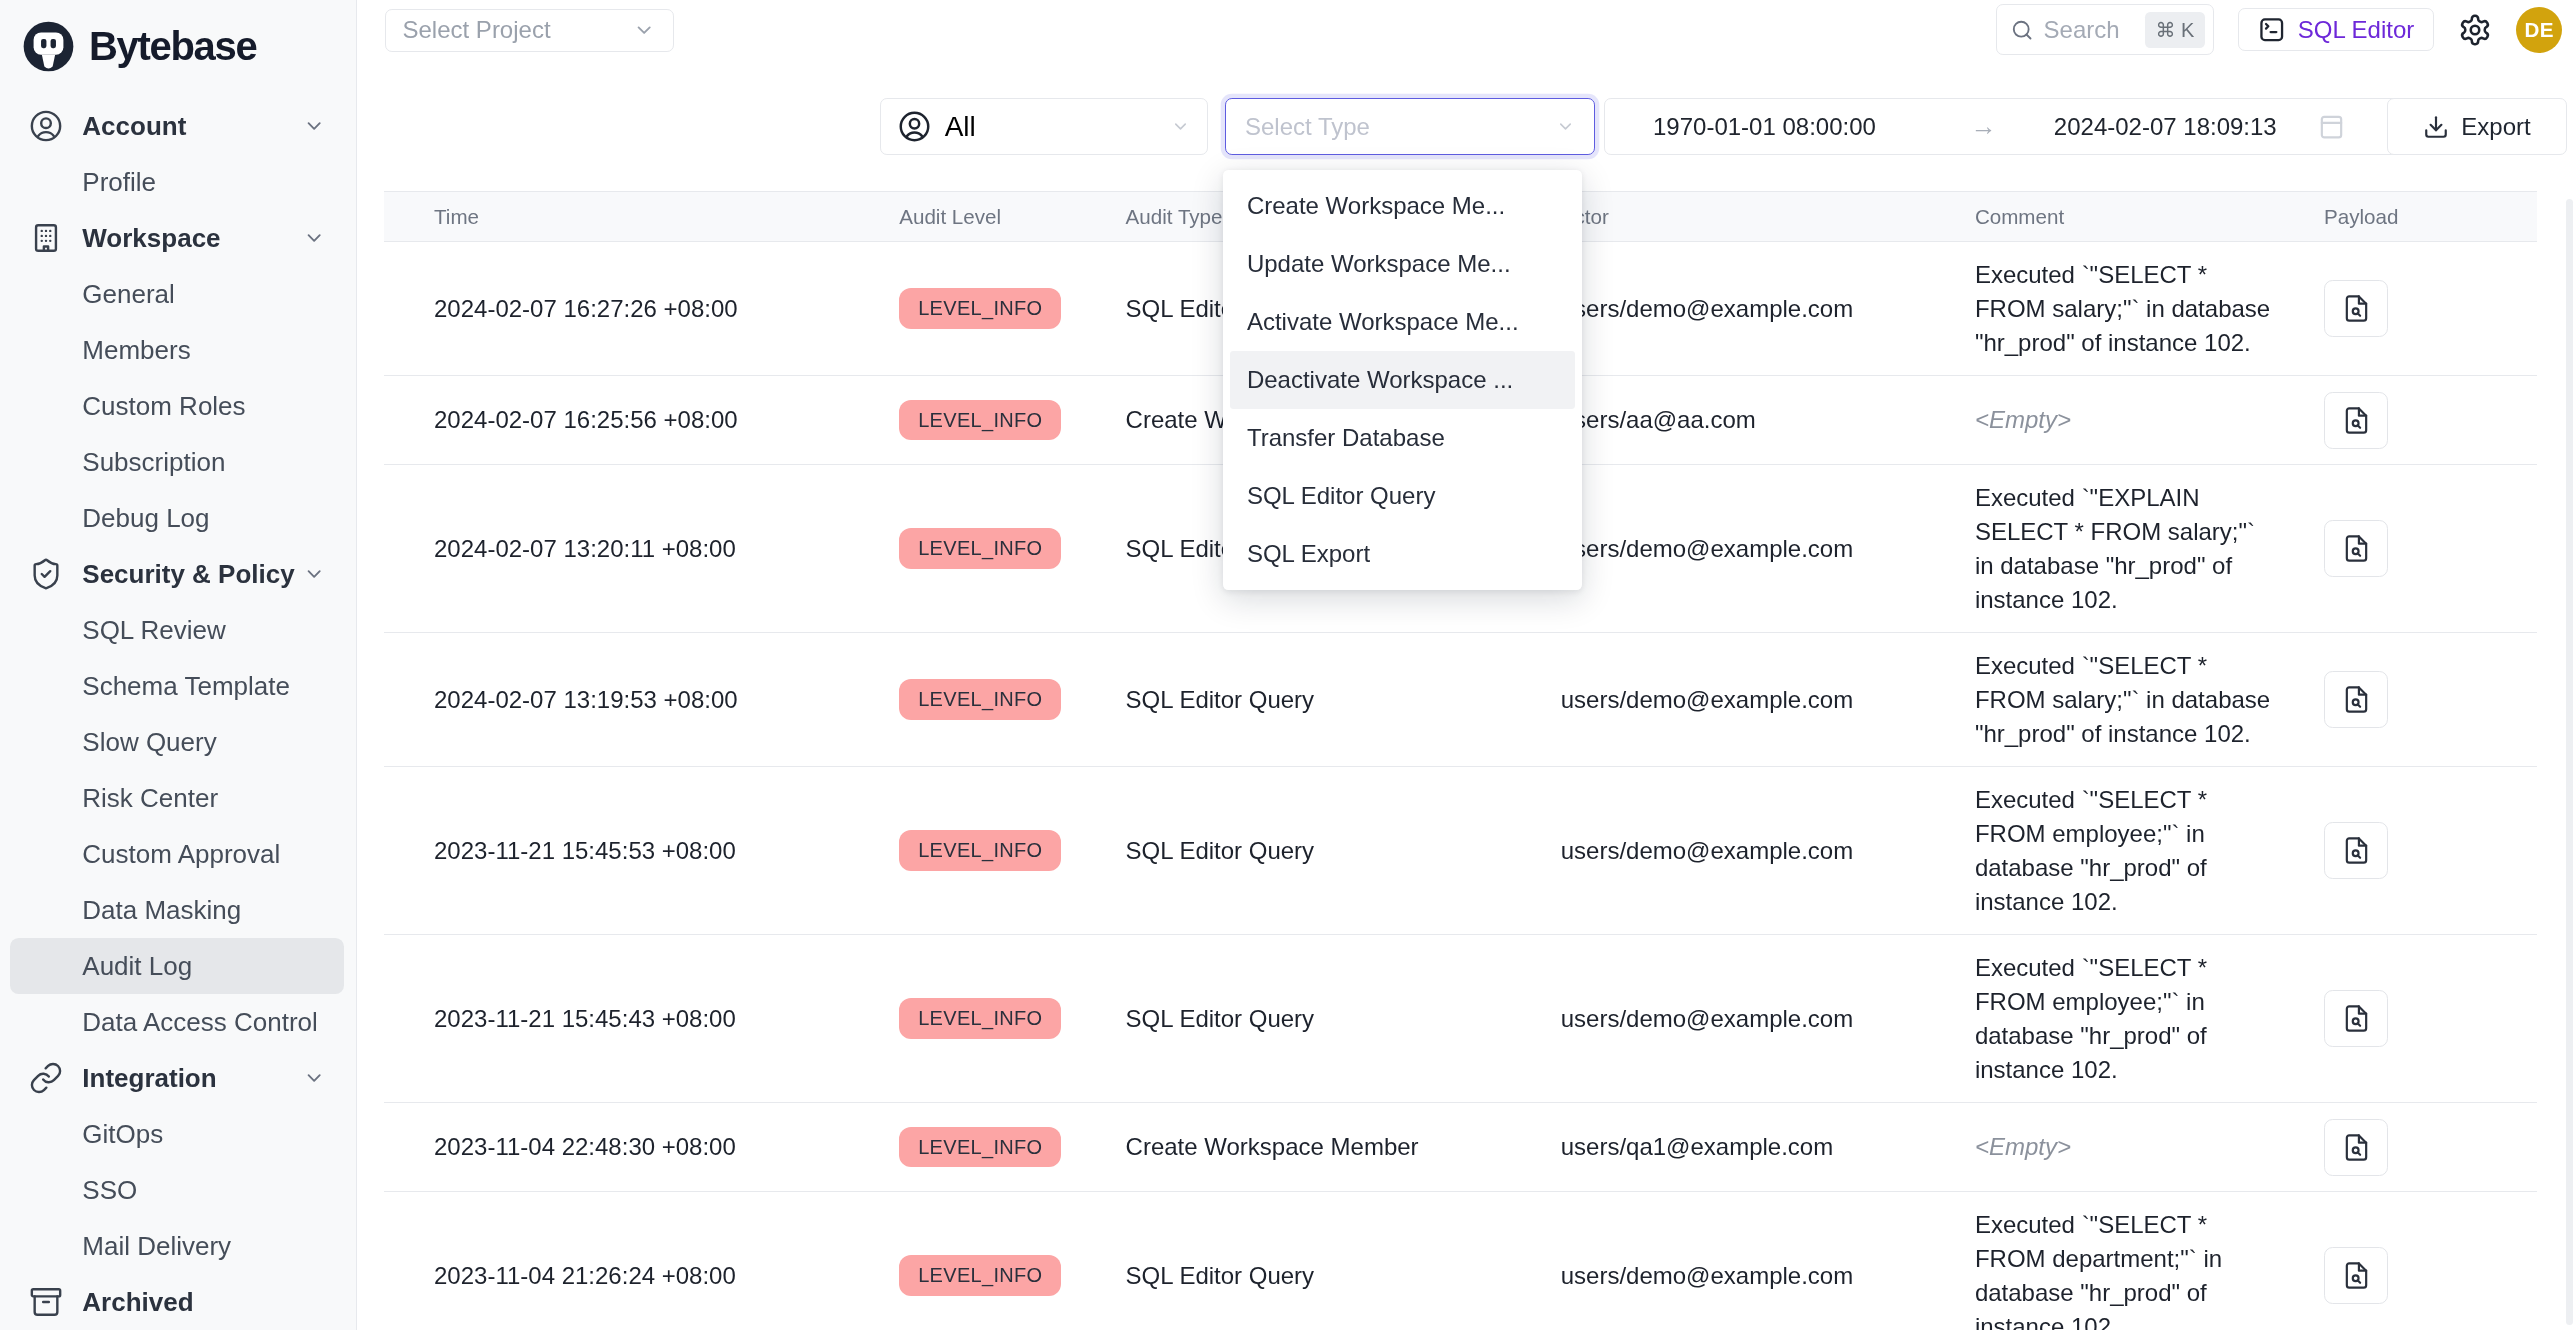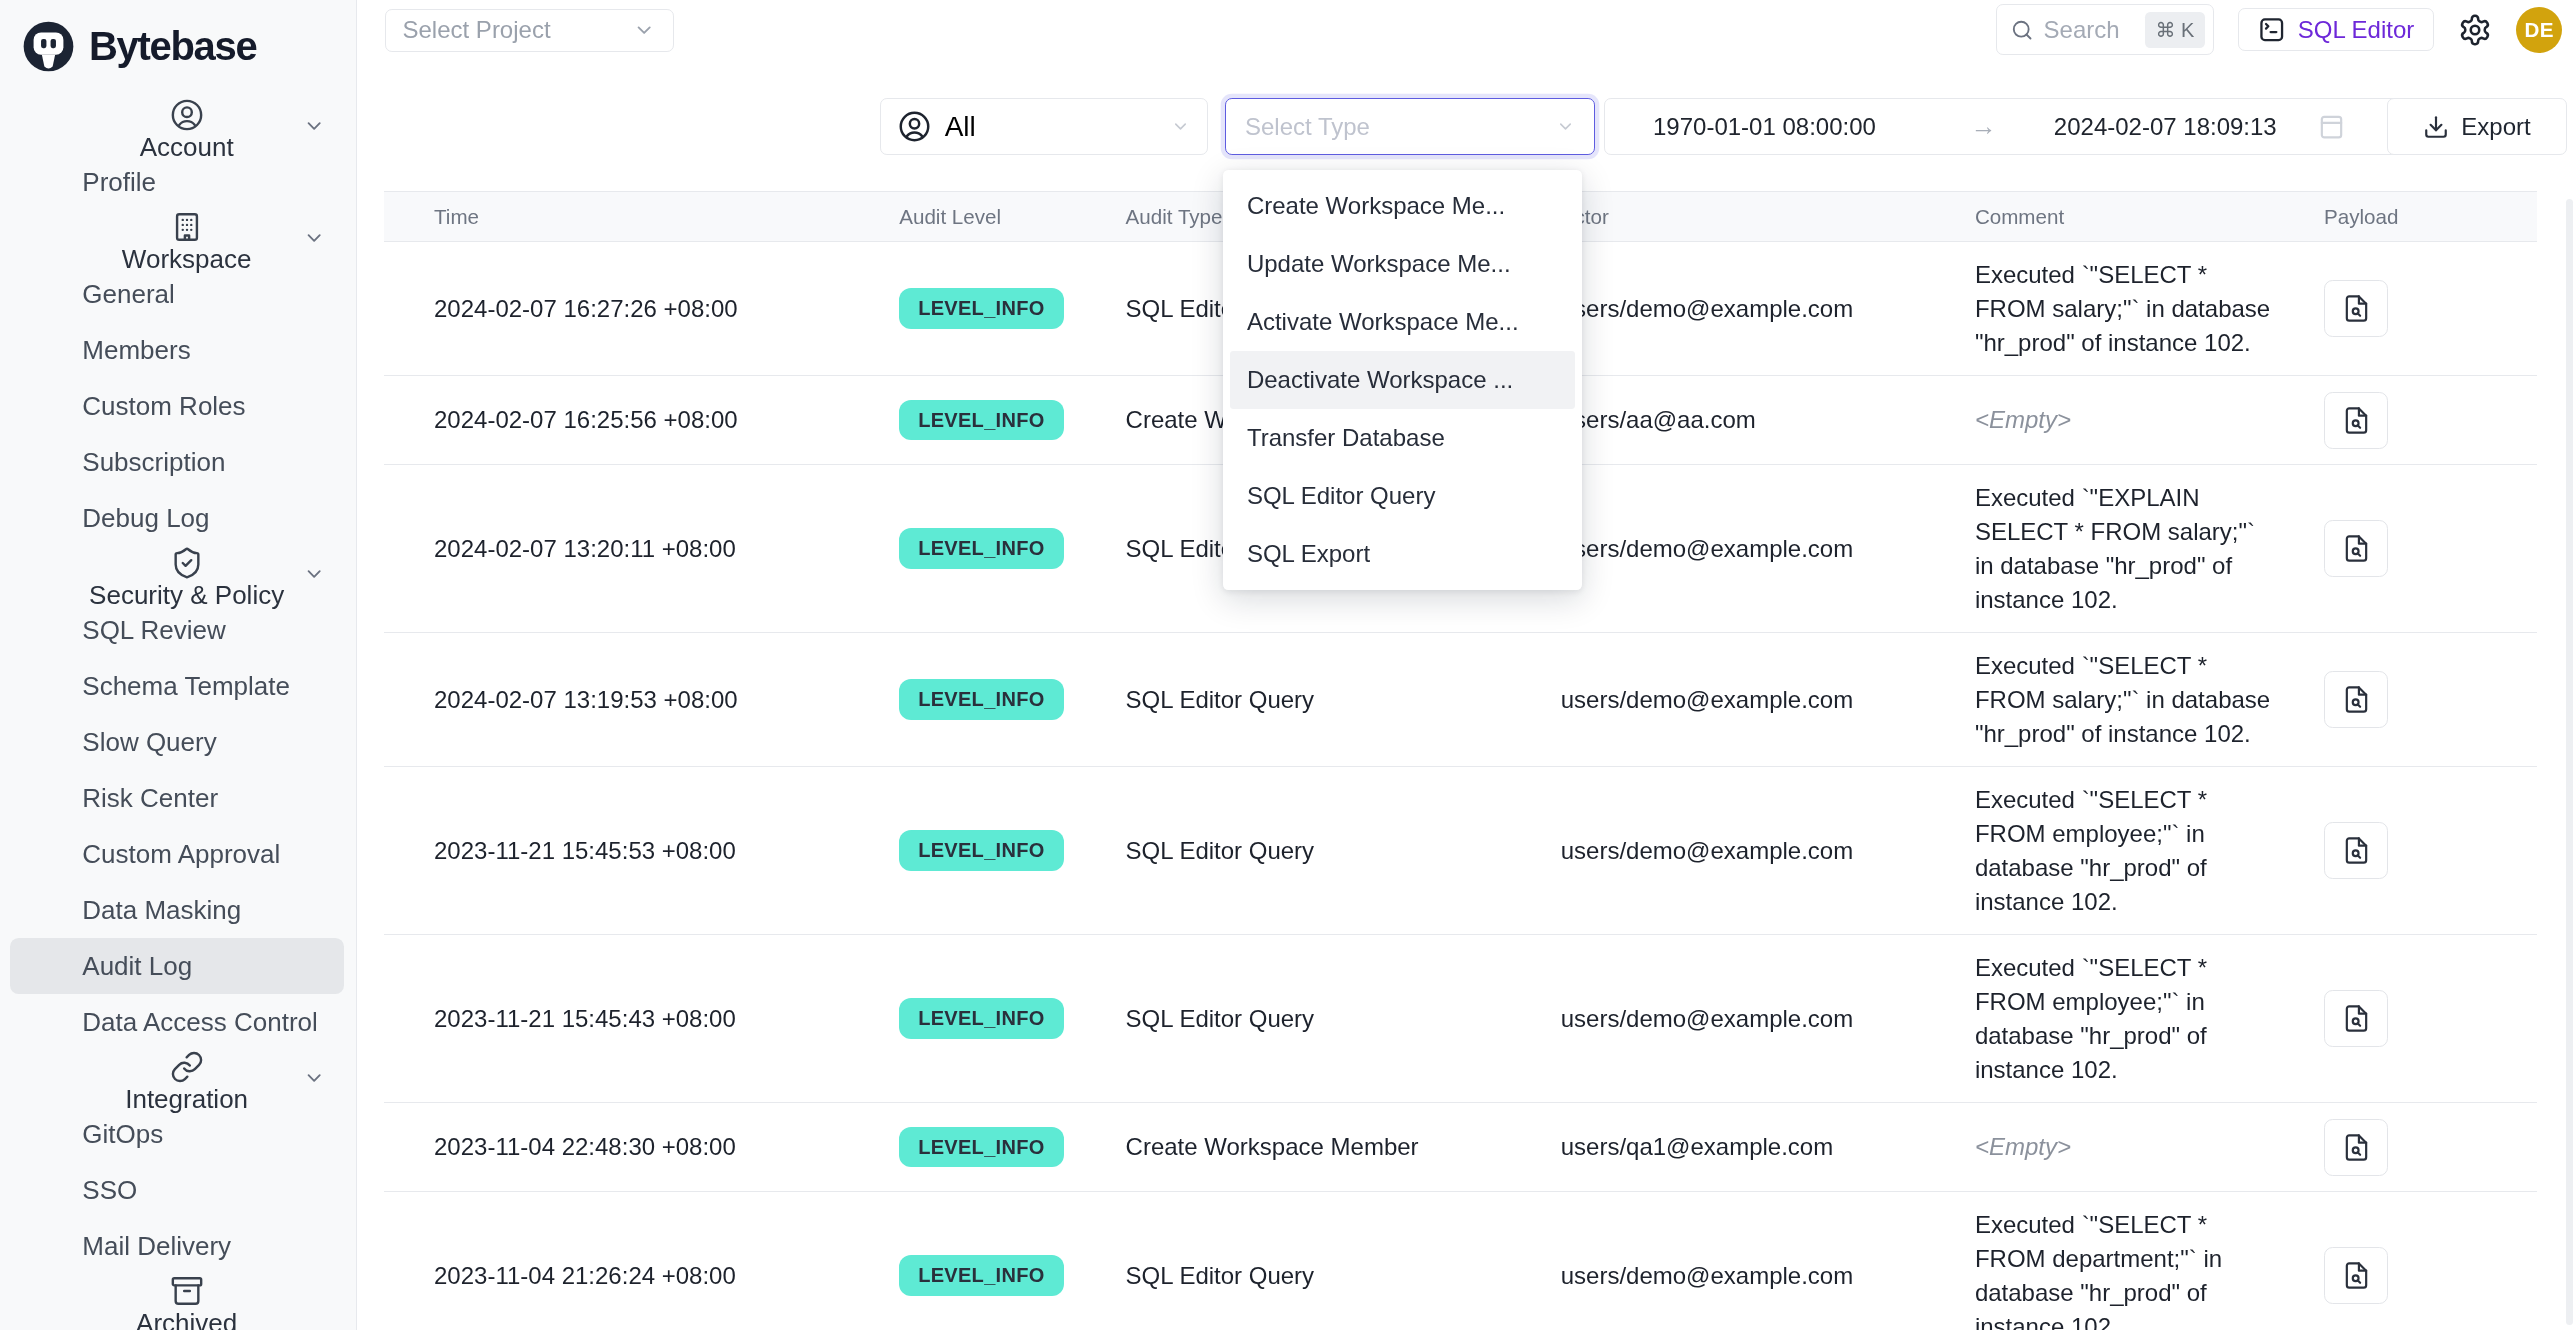--- a/index.html
+++ b/index.html
@@ -9,21 +9,21 @@
 
   
   .sidebar { position:absolute; left:0; top:0; width:357px; height:1330px;
     background:#f8f9fa; border-right:0.9px solid #e7e9ed; overflow:hidden; }
   .logo { display:flex; align-items:center; gap:13.7px; padding:13.7px 0 0 22.3px; height:79px; cursor:pointer; }
   .logo-mark svg { display:block; }
   .logo-text { font-size:40px; font-weight:800; color:#151b2b; letter-spacing:-1.3px; }
   .nav { margin-top:19px; }
   .nav-row { position:relative; height:56px; margin:0 12px 0 10.3px; display:flex;
     align-items:center; border-radius:8.6px; font-size:26px; cursor:pointer; }
-  .nav-section { padding-left:19px; font-weight:400; color:#2b323e;flex-direction:column; }
+  .nav-section { padding-left:19px; gap:19px; font-weight:700; color:#2b323e; }
   .nav-section .nv-icon { display:flex; color:#39414d; }
   .nav-item { padding-left:72px; font-weight:400; color:#454d59; }
   .nav-row.selected { background:#e5e7ea; }
   .nav-chevron { position:absolute; right:19px; top:50%; transform:translateY(-50%);
     color:#6b7280; display:flex; }
 
   
   .main { position:absolute; left:357px; top:0; right:0; bottom:0; background:#fff; }
 
   
@@ -74,22 +74,22 @@
     border-bottom:0.9px solid #e7e9ed; }
   .thead .th { font-size:20.6px; color:#6e7582; font-weight:400; }
   .trow { border-bottom:0.9px solid #e7e9ed; min-height:86px; padding:15.5px 0; cursor:default; }
   .c-time { padding-left:50px; }
   .c-level { padding-left:5.2px; }
   .c-type { padding-left:8.6px; }
   .c-actor { padding-left:13.7px; }
   .c-comment { padding-left:6.9px; padding-right:8.6px; }
   .c-payload { padding-left:38px; }
   .cell { font-size:24px; color:#1d222c; }
-  .badge { display:inline-block; background:#5eead4; border-radius:12px; padding:8.6px 19px;
-    font-size:20px; font-weight:700; color:#2a303c; letter-spacing:0.3px; }
+  .badge { display:inline-block; background:#fca5a5; border-radius:12px; padding:8.6px 19px;
+    font-size:20px; font-weight:400; color:#2a303c; letter-spacing:0.3px; }
   .comment { font-size:24px; line-height:34px; color:#1d222c; }
   .comment.empty { color:#8b919c; font-style:italic; }
   .payload-btn { width:64px; height:57px; border:0.9px solid #e3e5e9; border-radius:8.6px;
     background:#fff; display:flex; align-items:center; justify-content:center;
     color:#2a303c; cursor:pointer; }
 
   
   .dropdown { position:absolute; left:866px; top:170px; width:359px; z-index:10;
     background:#fff; border-radius:5.2px; padding:6.9px 0;
     box-shadow:0 8.6px 33px rgba(15,23,42,0.16), 0 1.7px 6.9px rgba(15,23,42,0.08); }

